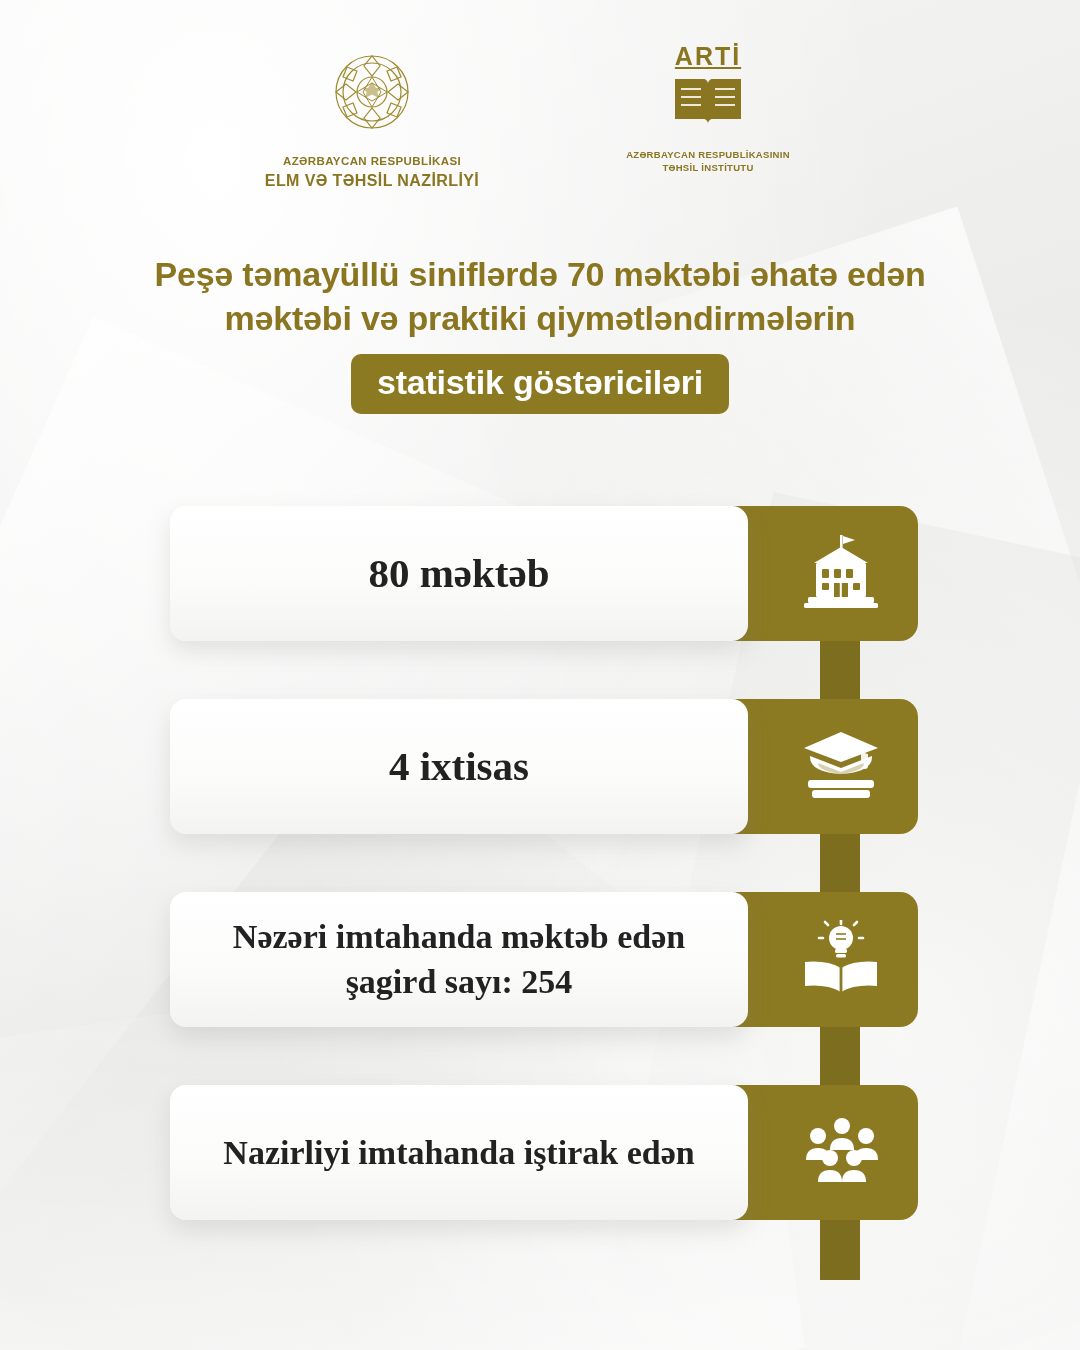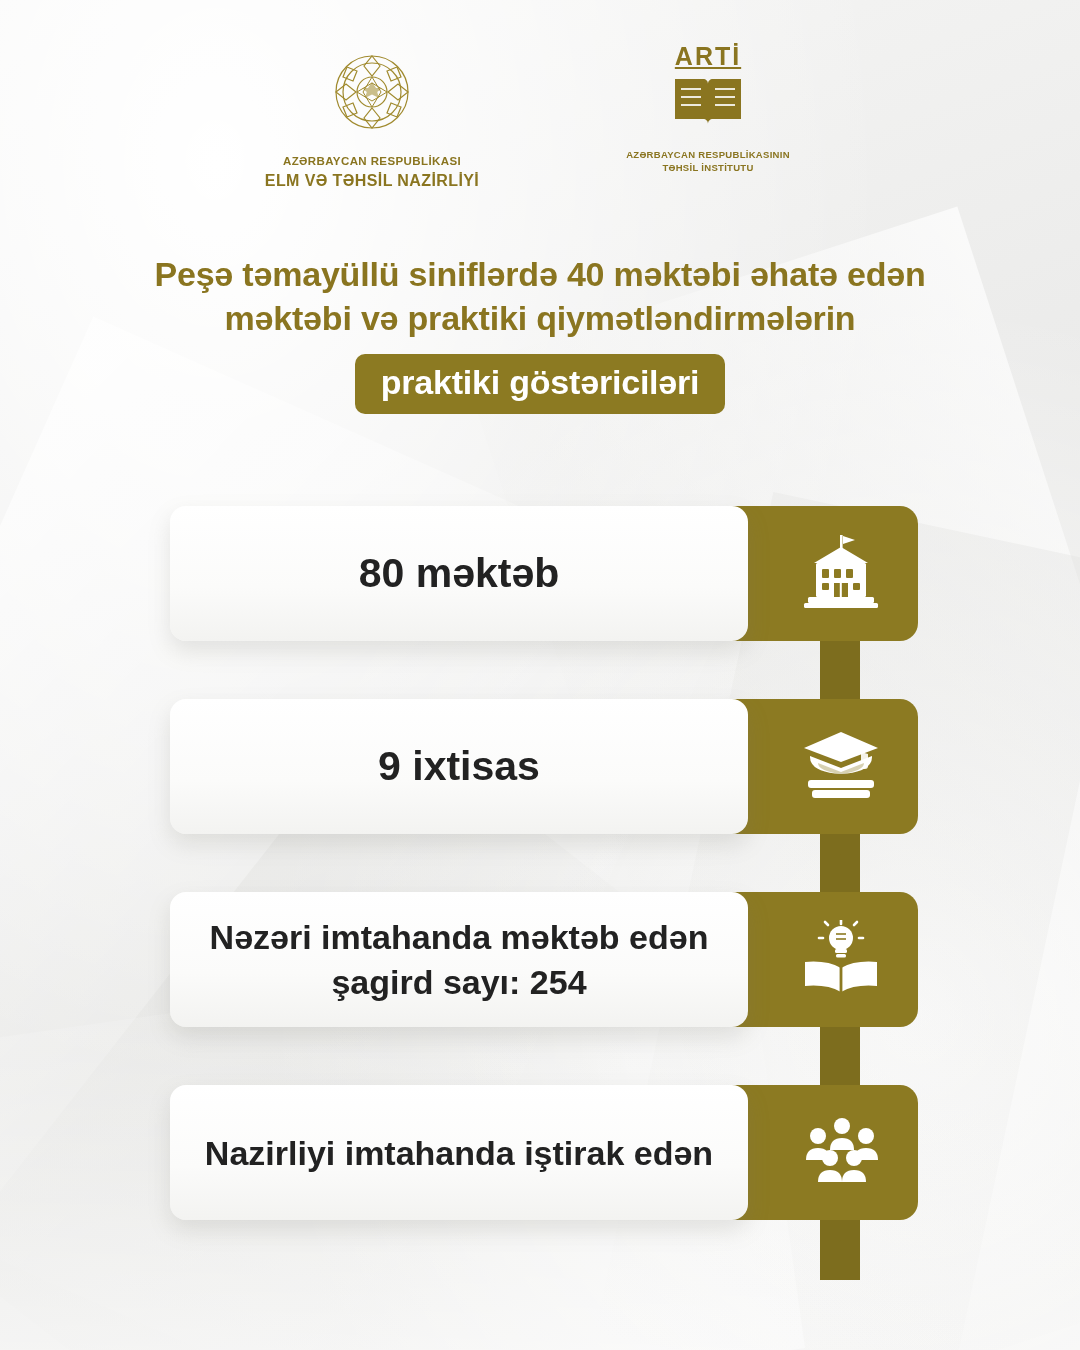--- a/index.html
+++ b/index.html
@@ -145,20 +145,21 @@
   .stats {
     position: relative;
     margin-top: 92px;
     padding-left: 170px;
   }
   .stat-row {
     position: relative;
     height: 135px;
     margin-bottom: 58px;
     width: 750px;
+    font-family: Liberation Serif, serif;
   }
   .stat-row:last-child { margin-bottom: 0; }
 
   .stat-card {
     position: absolute;
     left: 0;
     top: 0;
     width: 578px;
     height: 135px;
     background: linear-gradient(180deg, #ffffff 0%, #fbfbfa 60%, #f3f3f1 100%);
@@ -286,23 +287,23 @@
           </g>
         </svg>
       </span>
       <div class="arti-sub">Azərbaycan Respublikasının</div>
       <div class="arti-sub" style="margin-top:0">Təhsil İnstitutu</div>
     </div>
 
   </div>
 
   <div class="title-wrap">
-    <div class="title-line">Peşə təmayüllü siniflərdə 40 məktəbi əhatə edən</div>
+    <div class="title-line">Peşə təmayüllü siniflərdə 70 məktəbi əhatə edən</div>
     <div class="title-line">məktəbi və praktiki qiymətləndirmələrin</div>
-    <div class="title-highlight">praktiki göstəriciləri</div>
+    <div class="title-highlight">statistik göstəriciləri</div>
   </div>
 
   <div class="stats">
 
     <div class="stat-row">
       <div class="stat-connector"></div>
       <div class="stat-fold"></div>
       <div class="stat-badge">
         <span class="icon">
           <svg width="86" height="78" viewBox="0 0 86 78" aria-hidden="true">
@@ -346,21 +347,21 @@
               <rect x="10" y="52" width="66" height="8" rx="3"></rect>
               <rect x="14" y="62" width="58" height="8" rx="3"></rect>
             </g>
             <g fill="#8c7a22">
               <path d="M43 44 L20 35 q0 8 23 11 q23 -3 23 -11 z" opacity="0.35"></path>
             </g>
           </svg>
         </span>
       </div>
       <div class="stat-card">
-        <div class="stat-text big">9 ixtisas</div>
+        <div class="stat-text big">4 ixtisas</div>
       </div>
     </div>
 
     <div class="stat-row">
       <div class="stat-connector"></div>
       <div class="stat-fold"></div>
       <div class="stat-badge">
         <span class="icon">
           <svg width="86" height="76" viewBox="0 0 86 76" aria-hidden="true">
             <g fill="#ffffff">

